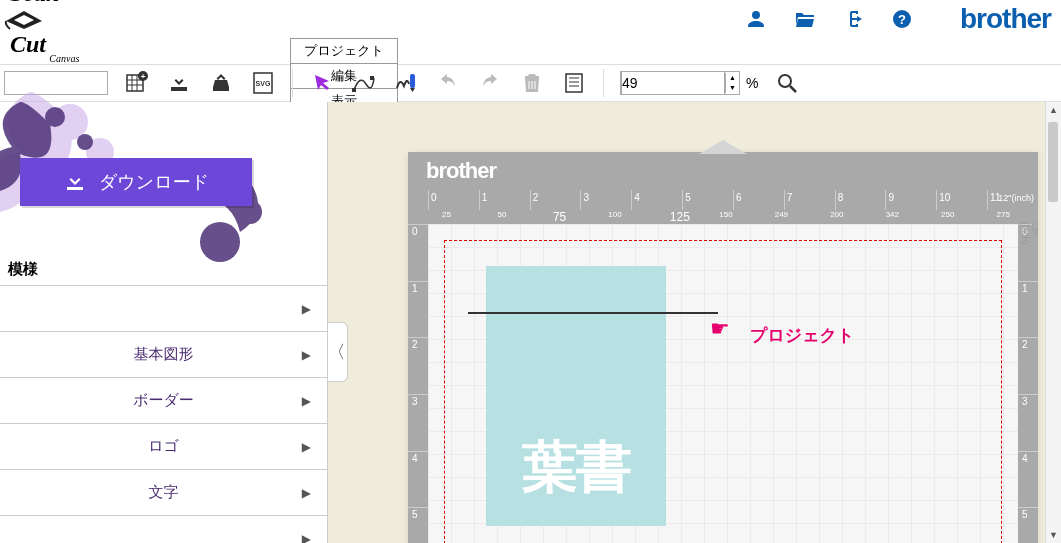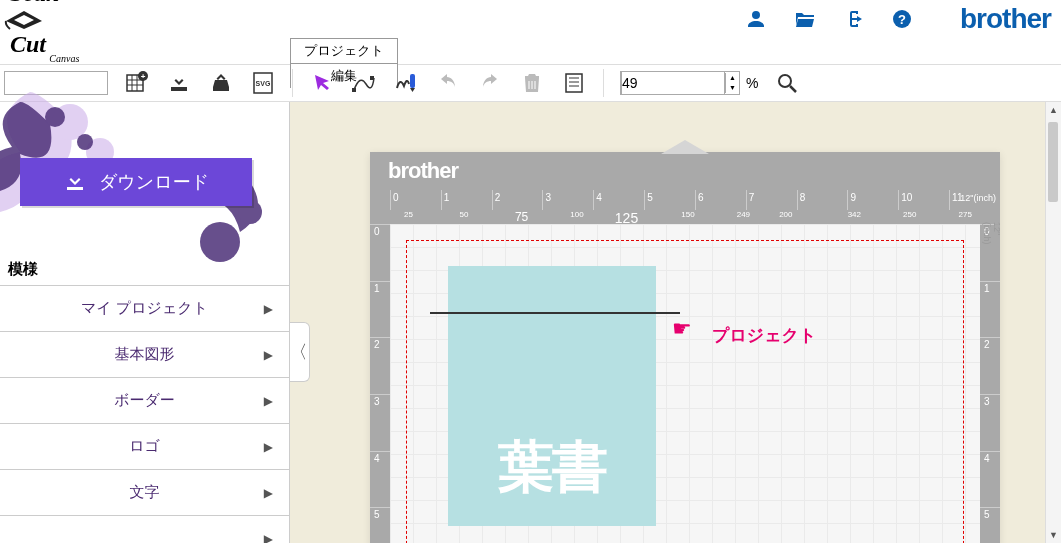--- a/index.html
+++ b/index.html
@@ -21,21 +21,21 @@
  .toolbar input[type=text] { width: 104px; height: 24px; border: 1px solid #aaa; }
  .toolbar .tool { width: 26px; height: 26px; display: flex; align-items: center; justify-content: center; cursor: pointer; color: #2a2a2a; }
  .toolbar .tool.disabled { color: #bbb; }
  .toolbar .divider { width: 1px; height: 28px; background: #ddd; }
  .zoom-box { display: flex; align-items: center; border: 1px solid #aaa; height: 24px; }
  .zoom-box input { width: 40px; border: none; text-align: left; font-size: 14px; padding-right: 2px; }
  .zoom-spin { display: flex; flex-direction: column; border-left: 1px solid #aaa; }
  .zoom-spin span { font-size: 7px; line-height: 10px; padding: 0 3px; cursor: pointer; }
 
  .main { display: flex; height: calc(543px - 38px - 26px - 38px); position: relative; }
- .left-panel { width: 290px; position: relative; background: #fff; border-right: 1px solid #ccc; }
+ .left-panel { width: 328px; position: relative; background: #fff; border-right: 1px solid #ccc; }
  .floral-bg { position: absolute; top: -40px; left: -30px; width: 340px; height: 280px; z-index: 0; opacity: 0.9; pointer-events: none; }
  .download-btn { position: relative; z-index: 1; margin: 56px 0 0 20px; width: 232px; height: 48px; background: #6c47d8; color: #fff; border: none; font-size: 18px; display: flex; align-items: center; justify-content: center; gap: 12px; cursor: pointer; box-shadow: 2px 2px 0 rgba(0,0,0,0.15); }
  .section-title { position: relative; z-index: 1; margin-top: 48px; padding: 6px 8px; font-size: 15px; font-weight: bold; }
  .accordion { position: relative; z-index: 1; border-top: 1px solid #ccc; }
  .acc-item { border-bottom: 1px solid #ccc; background: #fff; height: 46px; display: flex; align-items: center; justify-content: center; position: relative; font-size: 15px; color: #4a2a70; cursor: pointer; }
  .acc-item .chev { position: absolute; right: 16px; font-size: 12px; color: #555; }
 
  .canvas-area { flex: 1; background: #f0ecdb; position: relative; overflow: hidden; }
  .vscroll { position: absolute; right: 0; top: 0; bottom: 0; width: 16px; background: #f4f4f4; border-left: 1px solid #ddd; }
  .vscroll .up, .vscroll .down { height: 16px; display:flex; align-items:center; justify-content:center; font-size:9px; color:#555; }
@@ -52,21 +52,21 @@
  .tick-h span { position:absolute; left:2px; top:2px; font-size:10px; color:#fff; }
  .mat-body { display: flex; background: #f6f6f6; height: 340px; position: relative; }
  .mat-ruler-v { width: 20px; background: #a9a9a9; display: flex; flex-direction: column; position: relative; }
  .mat-ruler-v.right::after { content: "12\"(inch)"; position:absolute; top: -2px; left: 22px; font-size:9px; color:#999; transform: rotate(90deg); transform-origin: left top; }
  .tick-v { flex:1; position:relative; border-top:1px solid #ccc; }
  .tick-v span { position:absolute; top:1px; left:4px; font-size:10px; color:#fff; }
  .mat-grid { flex: 1; position: relative; background:
     repeating-linear-gradient(#eaeaea 0 1px, transparent 1px 23px),
     repeating-linear-gradient(90deg, #eaeaea 0 1px, transparent 1px 23px); }
  .cut-border { position: absolute; top: 16px; left: 16px; right: 16px; bottom: 0; border: 1.5px dashed #e10000; }
- .blue-rect { position: absolute; left: 58px; top: 42px; width: 208px; height: 260px; background: #b6e0e2; }
+ .blue-rect { position: absolute; left: 58px; top: 42px; width: 180px; height: 260px; background: #b6e0e2; }
  .blue-rect .kanji { position: absolute; bottom: 20px; left: 50%; transform: translateX(-50%); color: #fff; font-size: 56px; font-weight: 900; letter-spacing: -2px; white-space: nowrap; }
  .cut-line { position: absolute; left: 40px; top: 88px; width: 250px; height: 1.5px; background: #333; }
  .pointer-hand { position: absolute; left: 282px; top: 92px; color: #e6006e; font-size: 22px; transform: scaleX(-1); }
  .annotation-text { position: absolute; left: 322px; top: 100px; color: #e6006e; font-weight: bold; font-size: 17px; }
 
  svg { display: block; }
 </style>
 </head>
 <body>
 
@@ -102,20 +102,21 @@
           <text x="10" y="15" text-anchor="middle" fill="#fff" font-size="13" font-weight="bold" font-family="Arial">?</text>
         </svg>
       </span>
     <span class="brother-logo">brother</span>
   </div>
 </div>
 
 <div class="menu-row">
   <div class="menu-tab">プロジェクト</div>
   <div class="menu-tab">編集</div>
+  <div class="menu-tab">表示</div>
 </div>
 
 <div class="toolbar">
   <input type="text" style="">
   <span class="tool">
       <svg width="24" height="24" viewBox="0 0 24 24">
         <rect x="2" y="4" width="16" height="16" fill="none" stroke="#333" stroke-width="1.5"></rect>
         <line x1="2" y1="9" x2="18" y2="9" stroke="#333"></line>
         <line x1="2" y1="14" x2="18" y2="14" stroke="#333"></line>
         <line x1="7" y1="4" x2="7" y2="20" stroke="#333"></line>
@@ -223,21 +224,20 @@
     </svg>
     <button class="download-btn">
       <svg width="24" height="24" viewBox="0 0 24 24">
           <path fill="#fff" d="M12 3v9l4-4 1.5 1.5L12 15 6.5 9.5 8 8l4 4V3zM4 17h16v3H4z"></path>
         </svg>
       <span>ダウンロード</span>
     </button>
     <div class="section-title">模様</div>
     <div class="accordion">
       <div class="acc-item">
-          <span>マイ プロジェクト</span>
           <span class="chev">▶</span>
         </div>
       <div class="acc-item">
           <span>基本図形</span>
           <span class="chev">▶</span>
         </div>
       <div class="acc-item">
           <span>ボーダー</span>
           <span class="chev">▶</span>
         </div>
@@ -305,30 +305,30 @@
         <div style="flex:1;position:relative;">
             <span style="position:absolute;font-size:8px;color:#fff;left:14px;">50</span>
           </div>
         <div style="flex:1;position:relative;">
             <span style="position:absolute;font-size:12px;color:#fff;left:14px;">75</span>
           </div>
         <div style="flex:1;position:relative;">
             <span style="position:absolute;font-size:8px;color:#fff;left:14px;">100</span>
           </div>
         <div style="flex:1;position:relative;">
-            <span style="position:absolute;font-size:14px;color:#fff;left:3px;">125</span>
+            <span style="position:absolute;font-size:12px;color:#fff;left:20px;">125</span>
           </div>
         <div style="flex:1;position:relative;">
             <span style="position:absolute;font-size:8px;color:#fff;left:14px;">150</span>
           </div>
         <div style="flex:1;position:relative;">
             <span style="position:absolute;font-size:8px;color:#fff;left:14px;">249</span>
           </div>
         <div style="flex:1;position:relative;">
-            <span style="position:absolute;font-size:8px;color:#fff;left:1px;">200</span>
+            <span style="position:absolute;font-size:8px;color:#fff;left:14px;">200</span>
           </div>
         <div style="flex:1;position:relative;">
             <span style="position:absolute;font-size:8px;color:#fff;left:14px;">342</span>
           </div>
         <div style="flex:1;position:relative;">
             <span style="position:absolute;font-size:8px;color:#fff;left:14px;">250</span>
           </div>
         <div style="flex:1;position:relative;">
             <span style="position:absolute;font-size:8px;color:#fff;left:14px;">275</span>
           </div>

